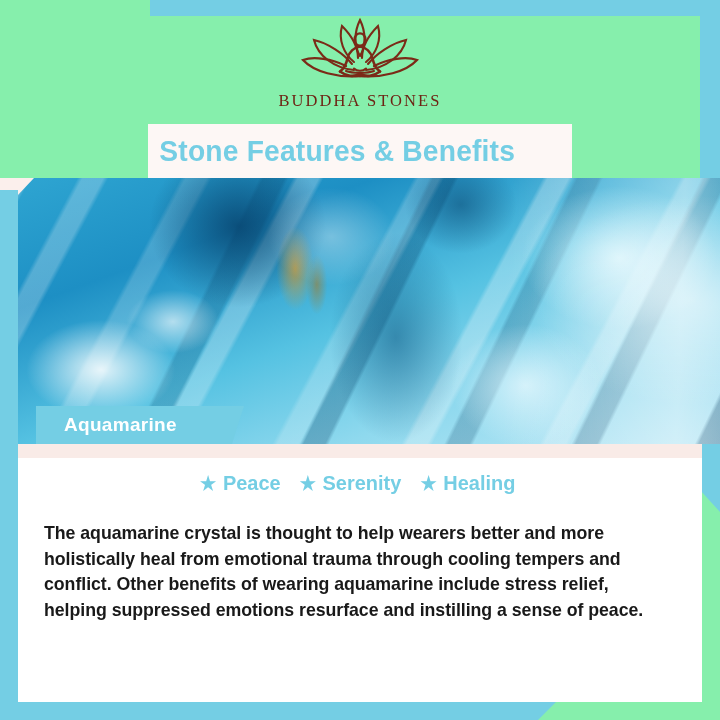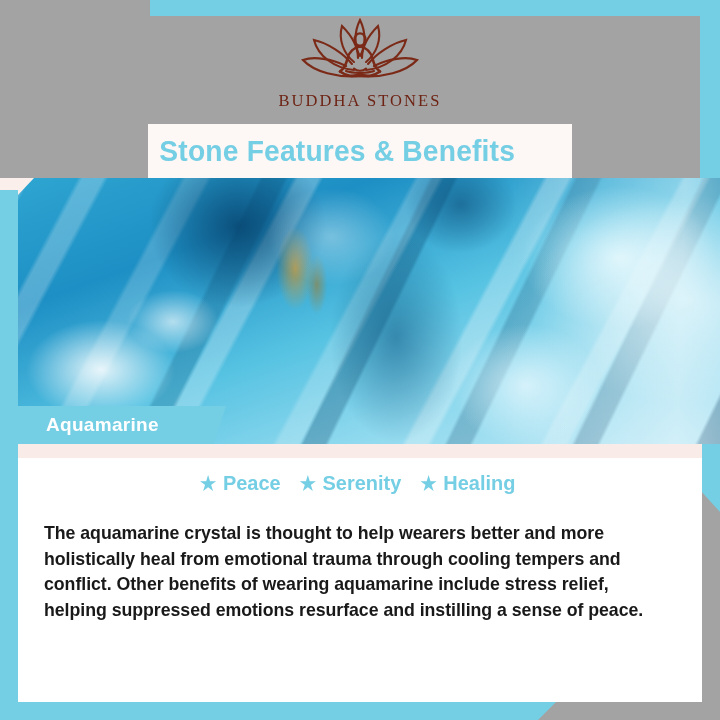--- a/index.html
+++ b/index.html
@@ -7,21 +7,21 @@
   html, body {
     margin: 0; padding: 0;
     width: 720px; height: 720px;
     font-family: "Liberation Sans", sans-serif;
     overflow: hidden;
   }
 
   #card {
     position: relative;
     width: 720px; height: 720px;
-    background: #a3a3a3;
+    background: #86efac;
     overflow: hidden;
   }
 
   
   .band { position: absolute; background: #74cee4; }
 
   
   #band-top {
     left: 150px; top: 0; width: 570px; height: 16px;
   }
@@ -119,21 +119,21 @@
   }
   
   #hero-leftband {
     position: absolute; left: 0; top: 190px;
     width: 18px; height: 254px;
     background: #74cee4;
   }
 
   
   #stone-banner {
-    position: absolute; left: 18px; top: 406px;
+    position: absolute; left: 36px; top: 406px;
     width: 208px; height: 38px;
     background: #74cee4;
     clip-path: polygon(0 0, 100% 0, calc(100% - 12px) 100%, 0 100%);
     display: flex; align-items: center; text-align: right;
   }
   #stone-name {
     margin-left: 28px;
     font-size: 19px; font-weight: bold;
     color: #ffffff;
     letter-spacing: .3px;

